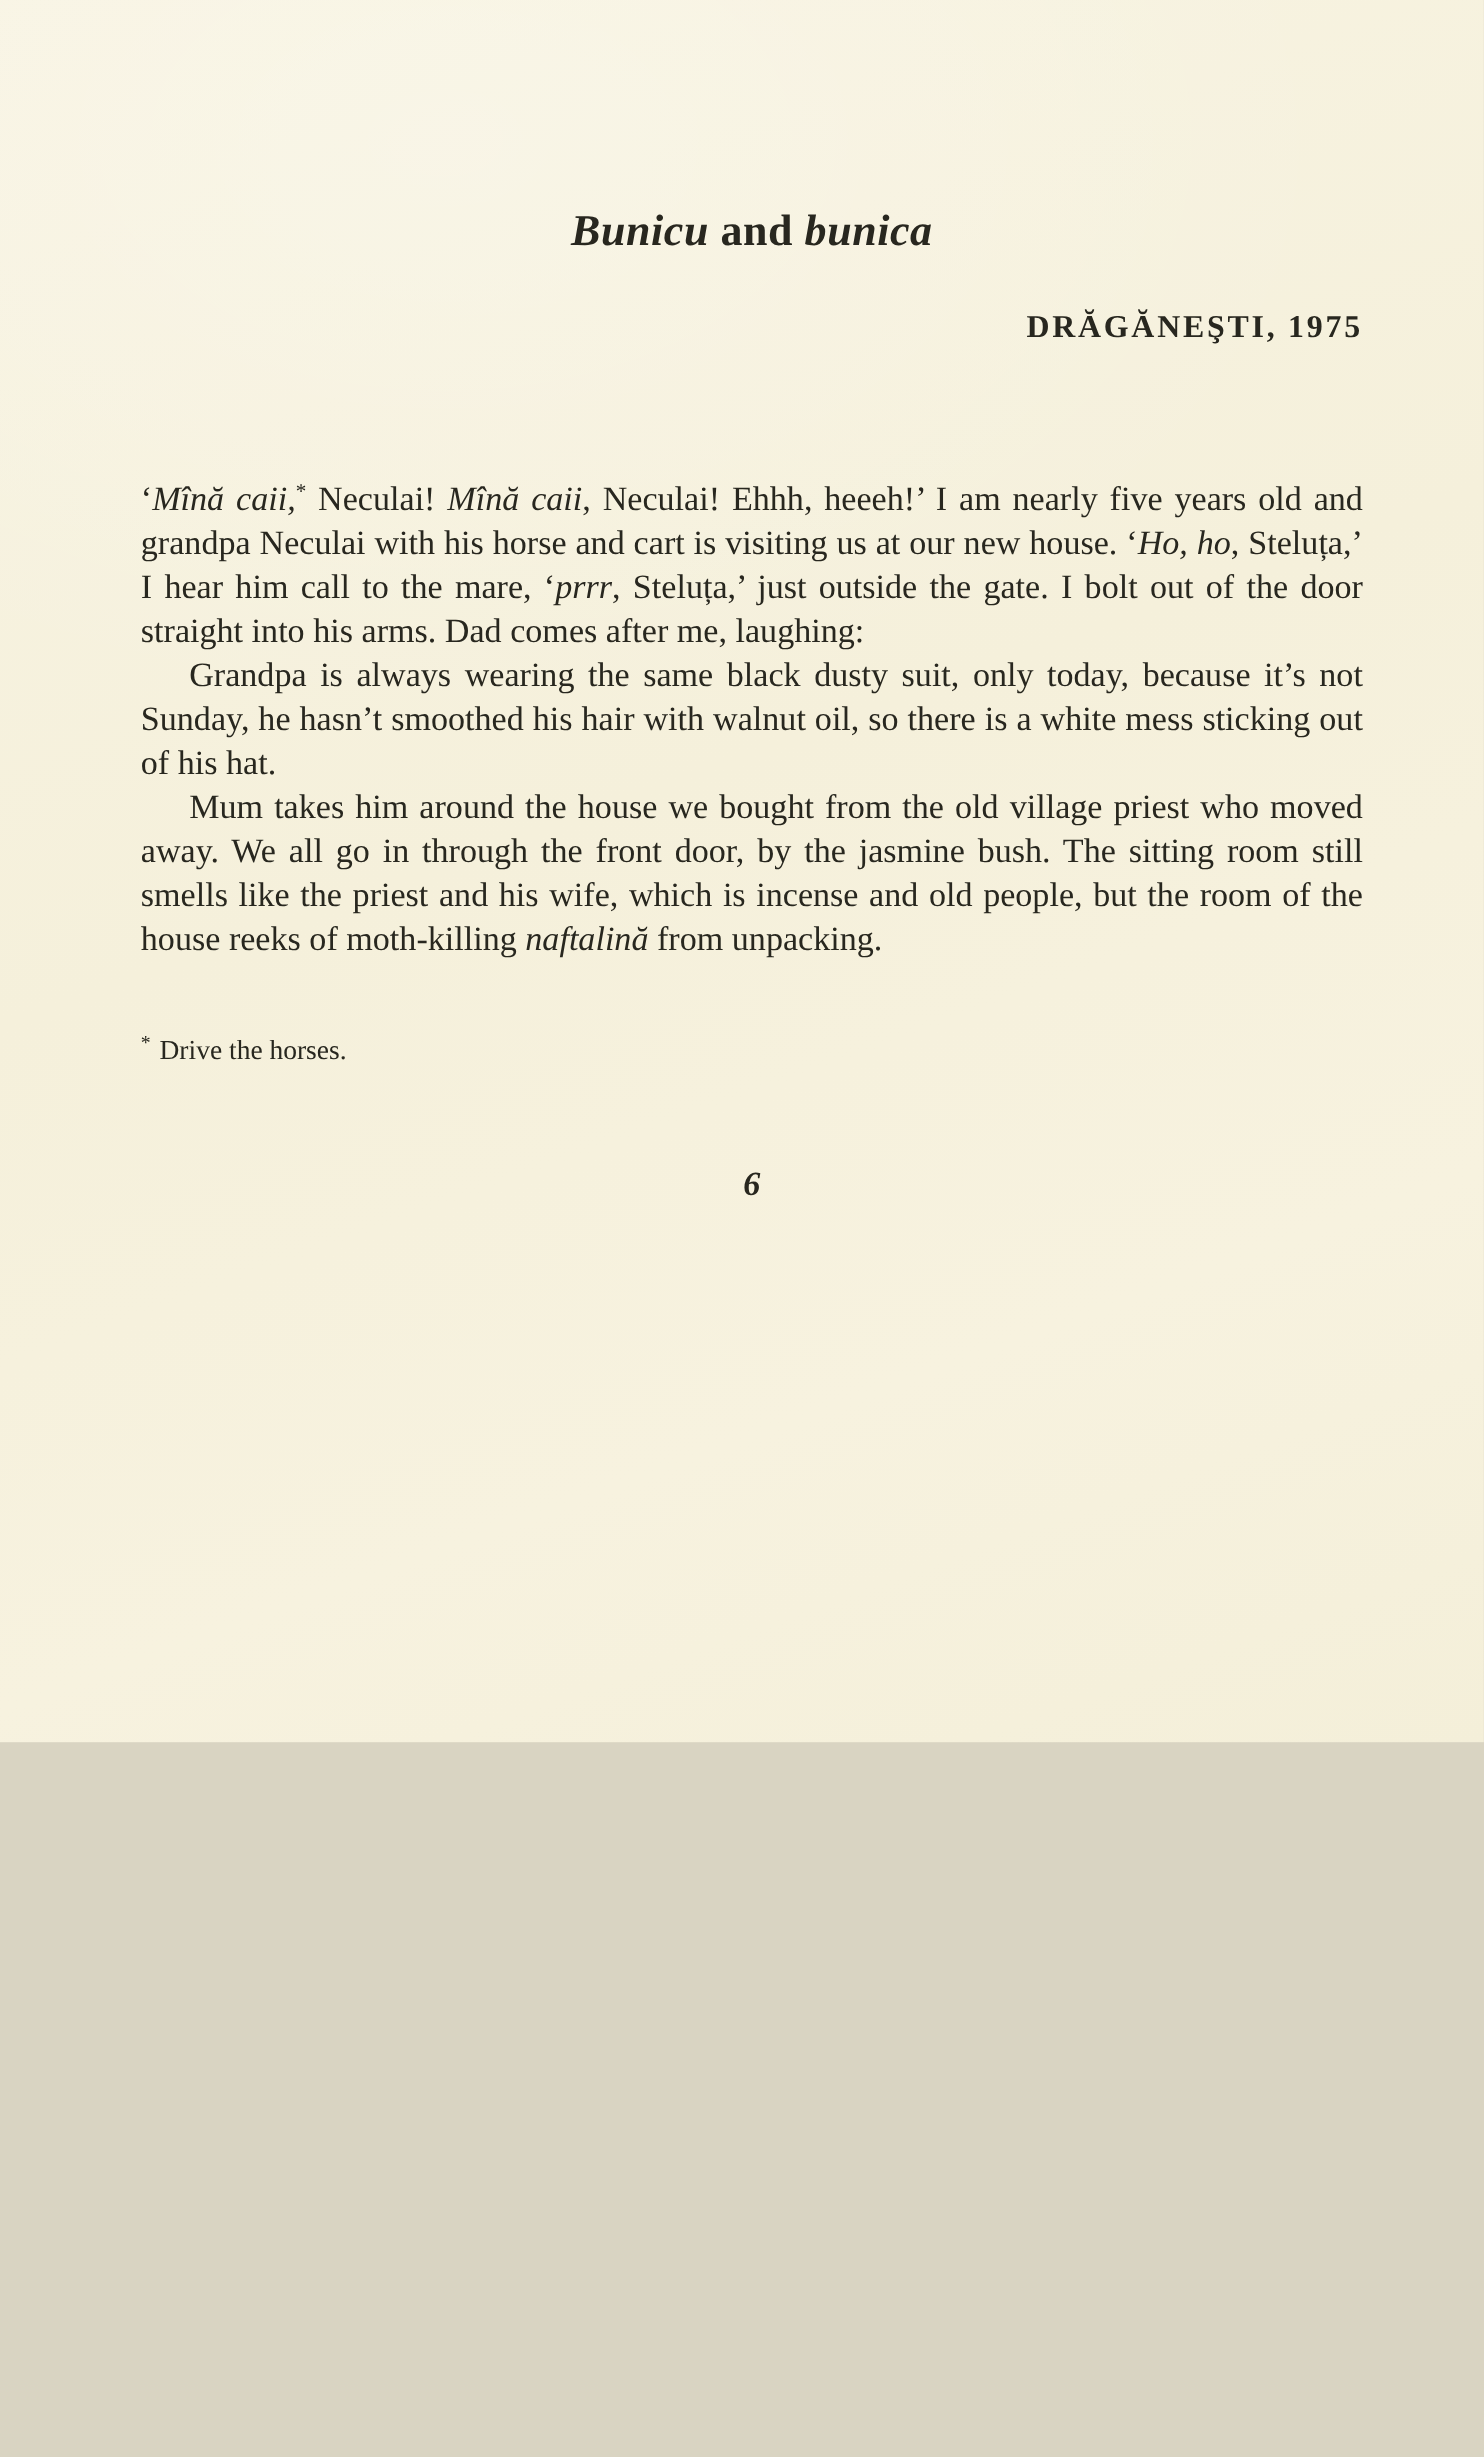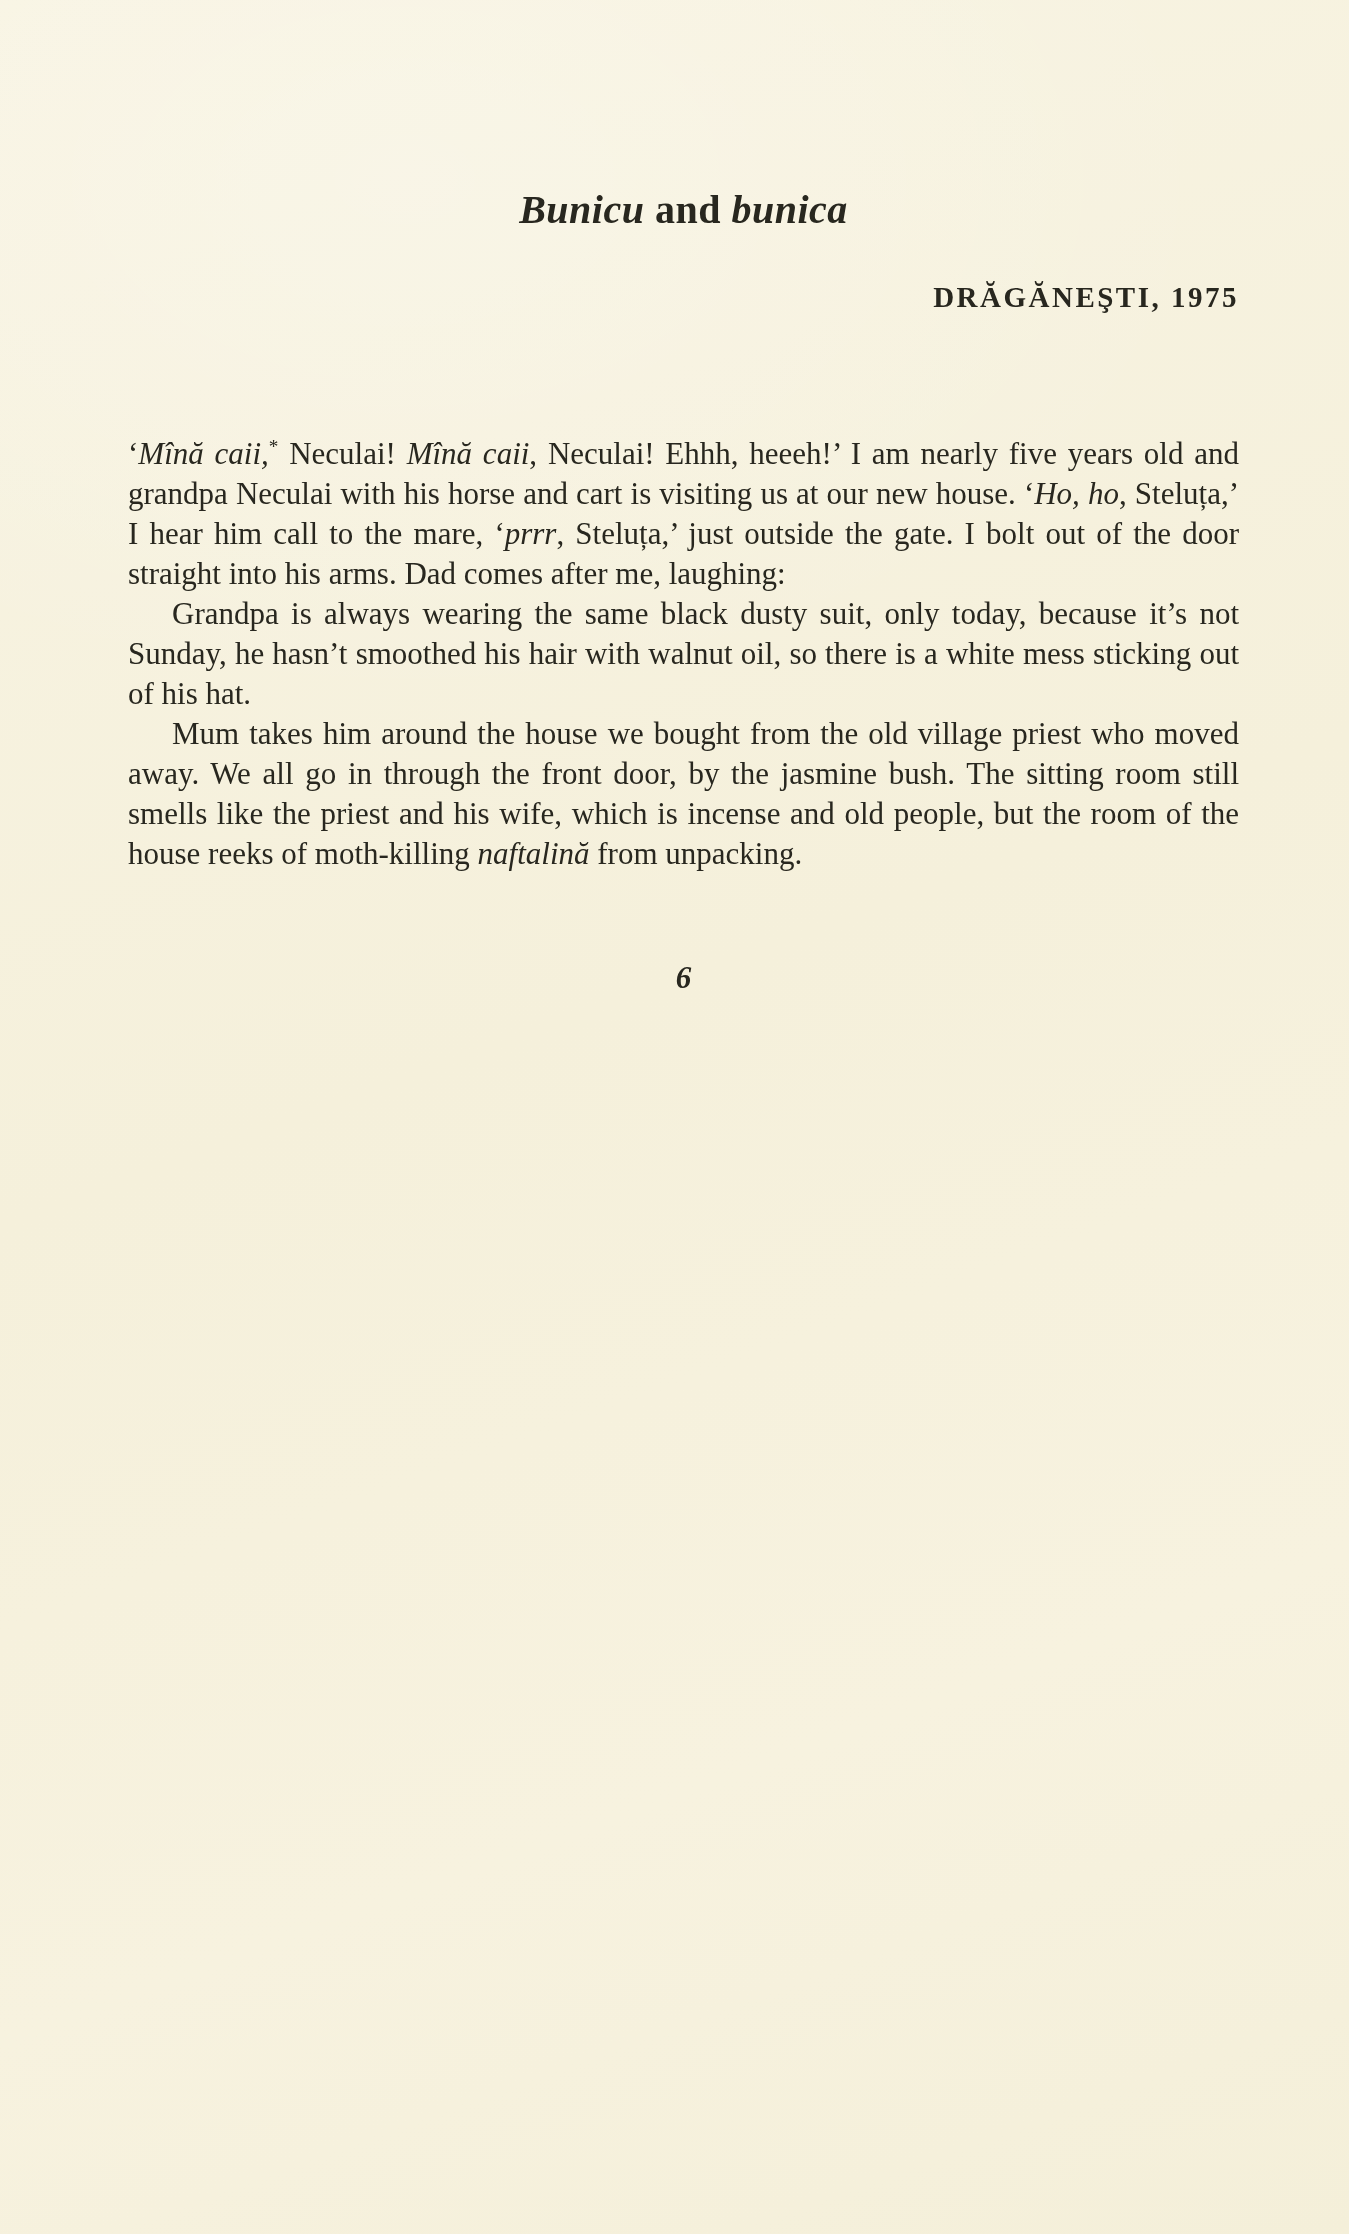--- a/index.html
+++ b/index.html
@@ -1,19 +1,19 @@
 <!DOCTYPE html>
 <html><head>
 <meta charset="utf-8">
 <style>
   html, body { margin: 0; padding: 0; background: #d9d4c2; }
   .page {
     position: relative;
     width: 1349px;
-    height: 2234px;
+    height: 1584px;
     margin: 0 auto;
     box-sizing: border-box;
     background:
       radial-gradient(ellipse 1400px 900px at 30% 8%, rgba(255,255,255,0.20), rgba(255,255,255,0) 60%),
       linear-gradient(160deg, #f8f4e3 0%, #f5f0db 45%, #f7f2df 75%, #f4efd9 100%);
     color: #28271f;
     font-family: "Liberation Serif", serif;
     overflow: hidden;
   }
   .content { padding: 186px 110px 0 128px; }
@@ -71,17 +71,20 @@
     <h1 class="chapter-title"><i>Bunicu</i><span> and </span><i>bunica</i></h1>
 
     <h2 class="chapter-subtitle">DRĂGĂNEŞTI, 1975</h2>
 
     <div class="body-text">
       <p><span>‘</span><i>Mînă caii,</i><sup>*</sup><span> Neculai! </span><i>Mînă caii</i><span>, Neculai! Ehhh, heeeh!’ I am nearly five years old and grandpa Neculai with his horse and cart is visiting us at our new house. ‘</span><i>Ho, ho</i><span>, Steluța,’ I hear him call to the mare, ‘</span><i>prrr</i><span>, Steluța,’ just outside the gate. I bolt out of the door straight into his arms. Dad comes after me, laughing:</span></p>
       <p class="indent"><span>Grandpa is always wearing the same black dusty suit, only today, because it’s not Sunday, he hasn’t smoothed his hair with walnut oil, so there is a white mess sticking out of his hat.</span></p>
       <p class="indent"><span>Mum takes him around the house we bought from the old village priest who moved away. We all go in through the front door, by the jasmine bush. The sitting room still smells like the priest and his wife, which is incense and old people, but the room of the house reeks of moth-killing </span><i>naftalină</i><span> from unpacking.</span></p>
     </div>
 
+    <div class="footnote">
+      <span class="fn-marker">*</span><span>Drive the horses.</span>
+    </div>
 
     <div class="page-number">6</div>
 
   </div>
 </div>
 
 </body></html>

